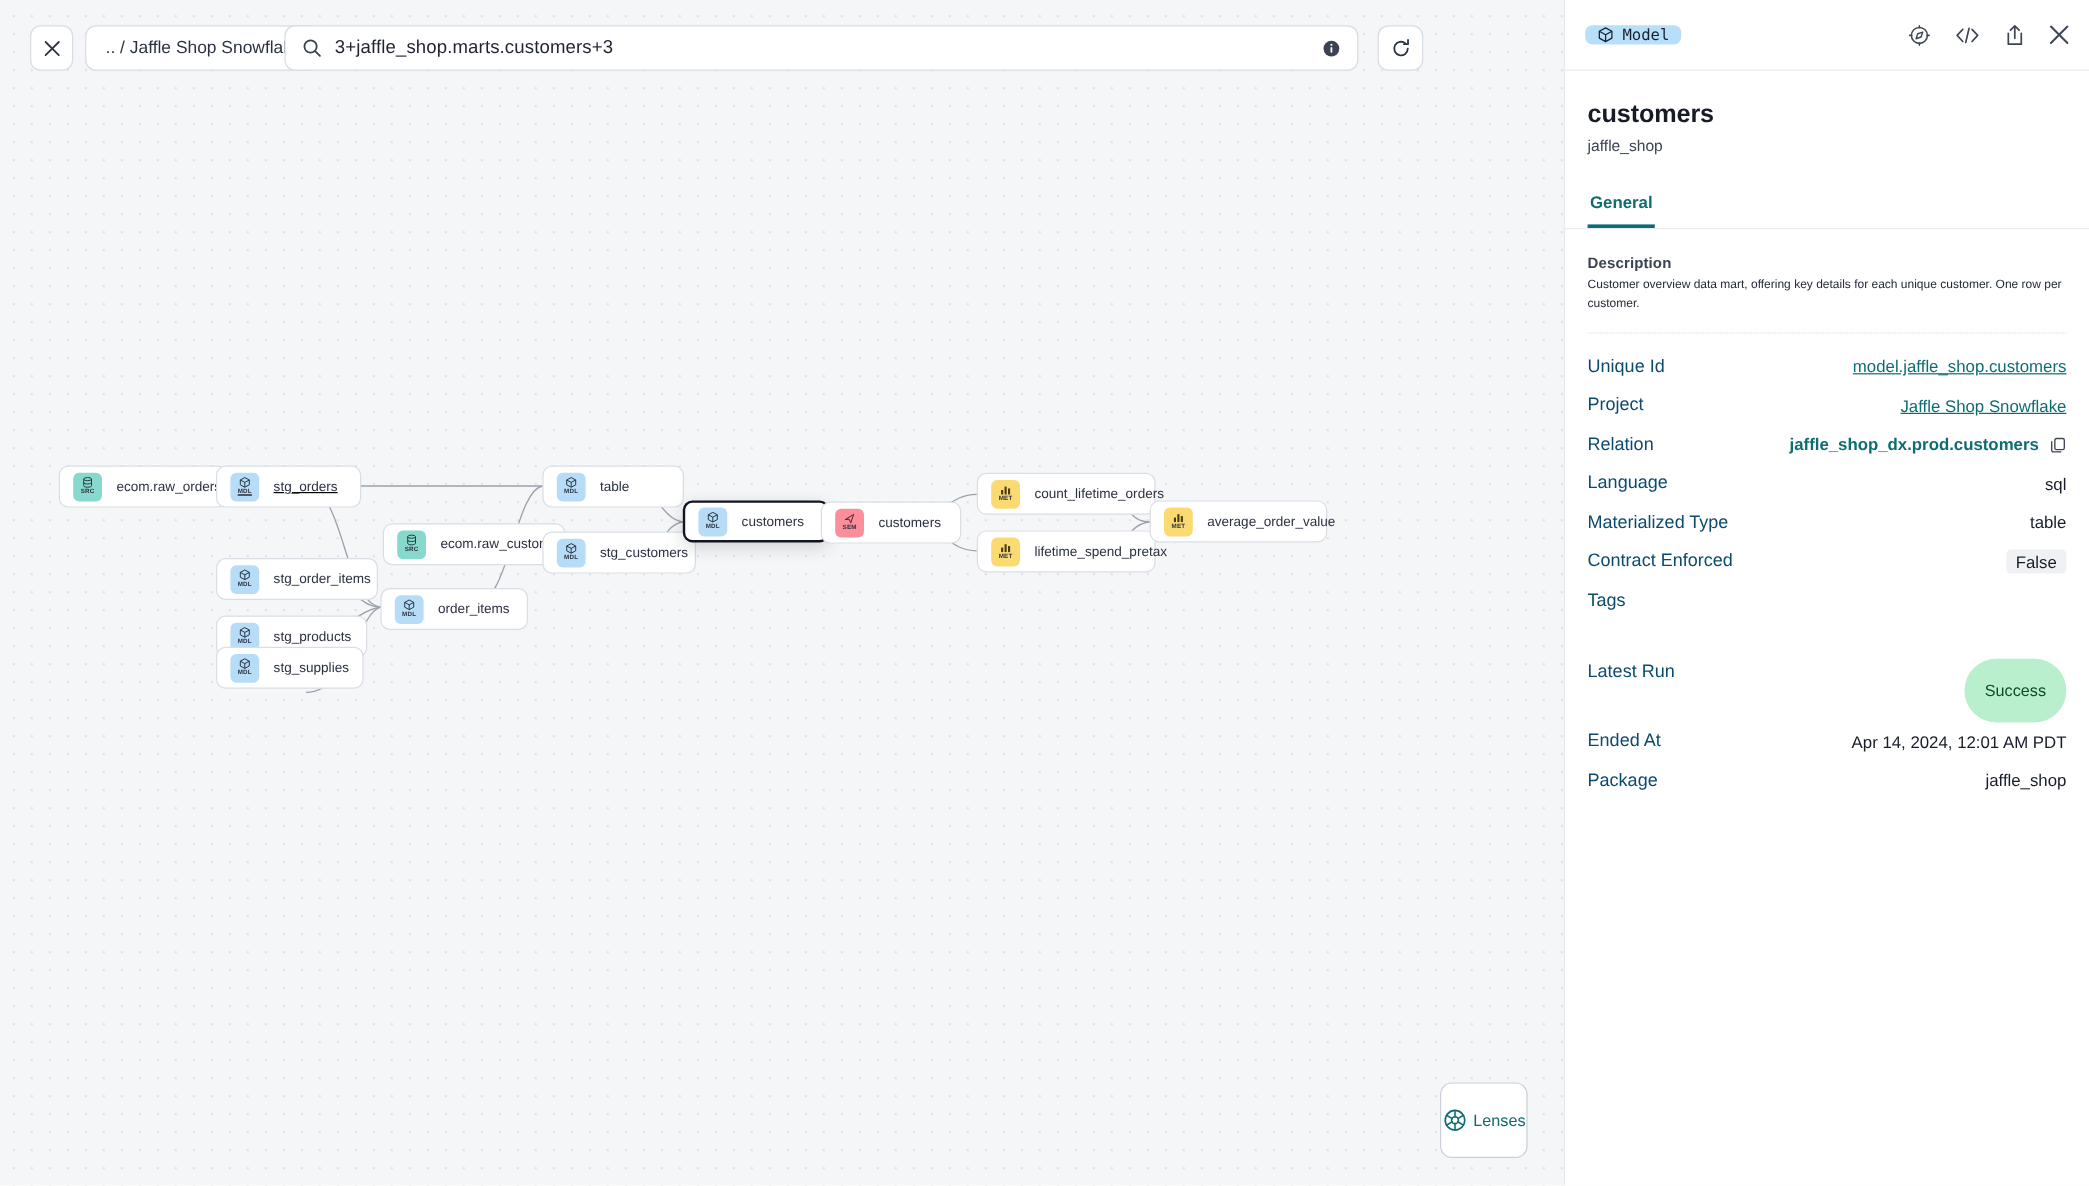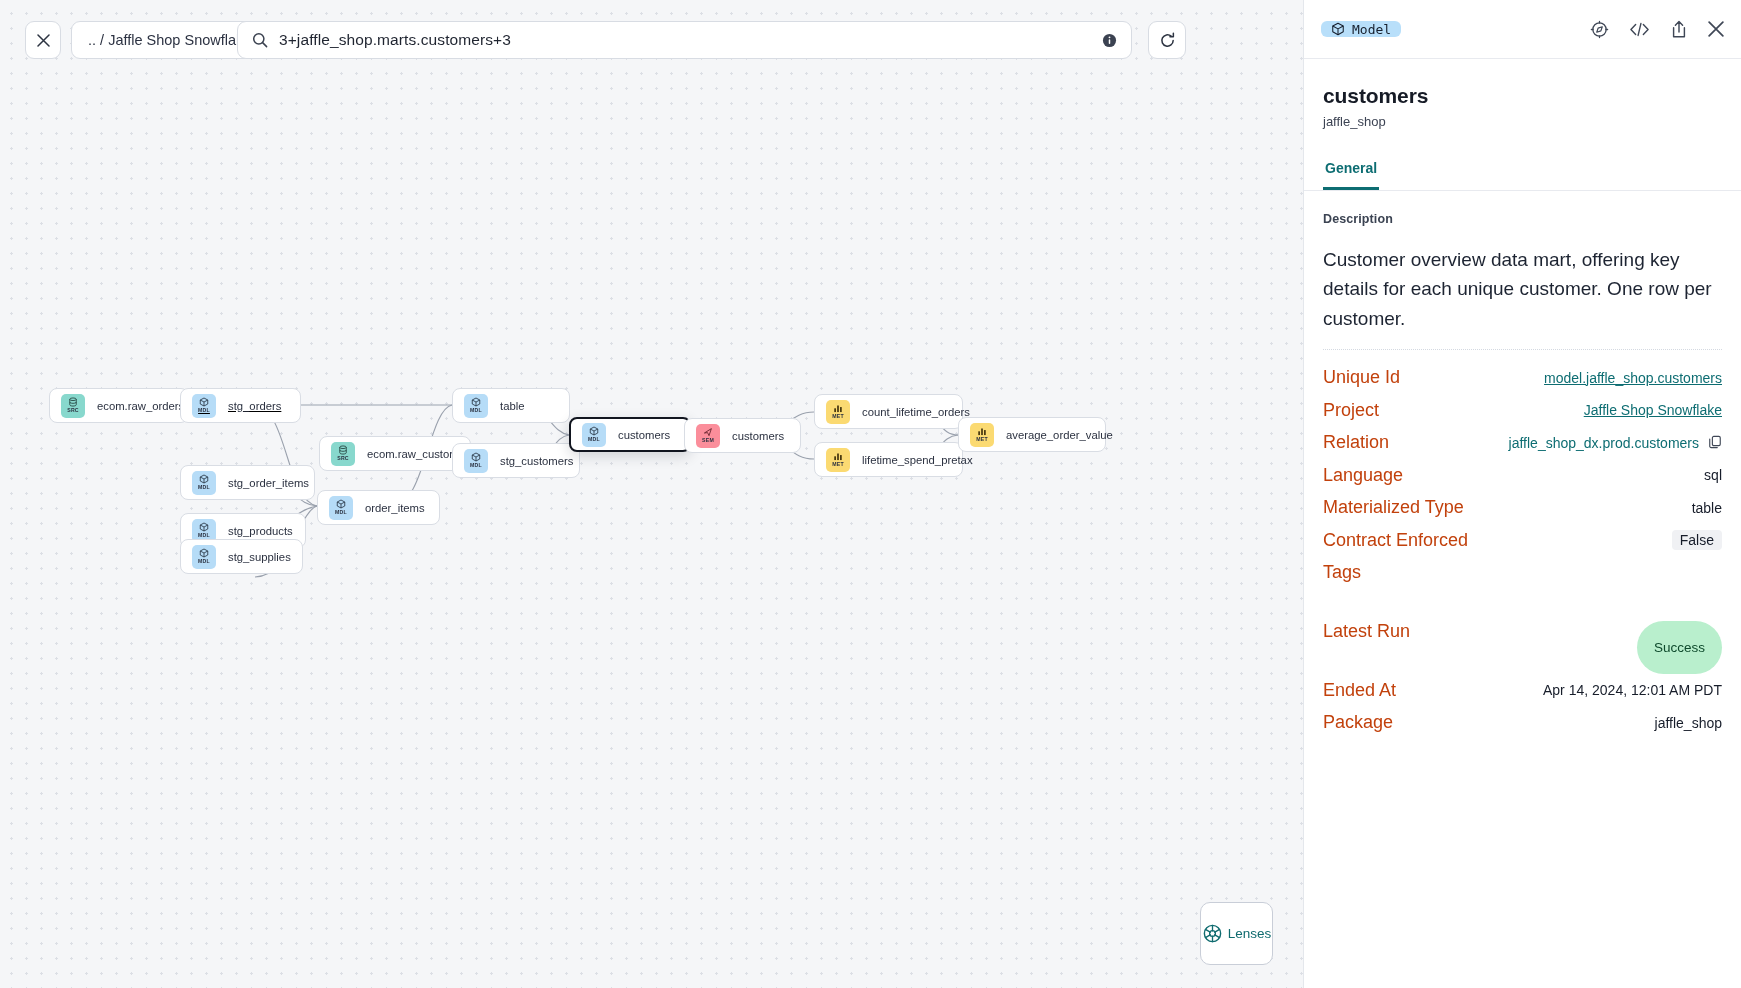--- a/index.html
+++ b/index.html
@@ -136,38 +136,38 @@
     padding: 6px 2px 11px 2px; cursor: pointer;
     border-bottom: 3px solid transparent;
   }
   .tab.active { border-bottom-color: #0d6d72; }
 
   #panel-body { padding: 21px 19px 0 19px; }
   .section-label {
     font-size: 12.5px; font-weight: 700; color: #3b4352; letter-spacing: .1px;
   }
   #description {
-    margin-top: 19px; font-size: 19px; line-height: 1.55;
+    margin-top: 4px; font-size: 10px; line-height: 1.55;
     color: #1d2432;
   }
   #divider {
     margin-top: 16px;
     border-top: 1px dotted #d4d9e1;
   }
   .row {
     display: flex; align-items: center; justify-content: space-between;
     min-height: 32.5px; padding: 0; gap: 10px;
   }
-  .row-key { font-size: 18px; color: #c2410c; white-space: nowrap; }
+  .row-key { font-size: 15px; color: #0c4a6e; white-space: nowrap; }
   .row-val { font-size: 14px; color: #171d2a; text-align: right; }
   .row-val.link {
     color: #0d6d72; text-decoration: underline; cursor: pointer;
   }
   .row-val.teal { color: #0d6d72; }
-  .row-val-wrap { display: flex; align-items: flex-start; gap: 9px; }
+  .row-val-wrap { display: flex; align-items: flex-end; gap: 9px; font-weight: bold; }
   .chip-gray {
     background: #f0f1f4; border-radius: 4px;
     padding: 2px 8px; font-size: 14px; color: #171d2a;
   }
   .chip-green {
     background: #b9efcd; border-radius: 999px;
     padding: 19px 17px; font-size: 13.5px; color: #0e4a2c; margin-top: 32px;
   }
   .copy-ico { display: flex; color: #3f4756; cursor: pointer; }
   .rows-top { margin-top: 11px; }

